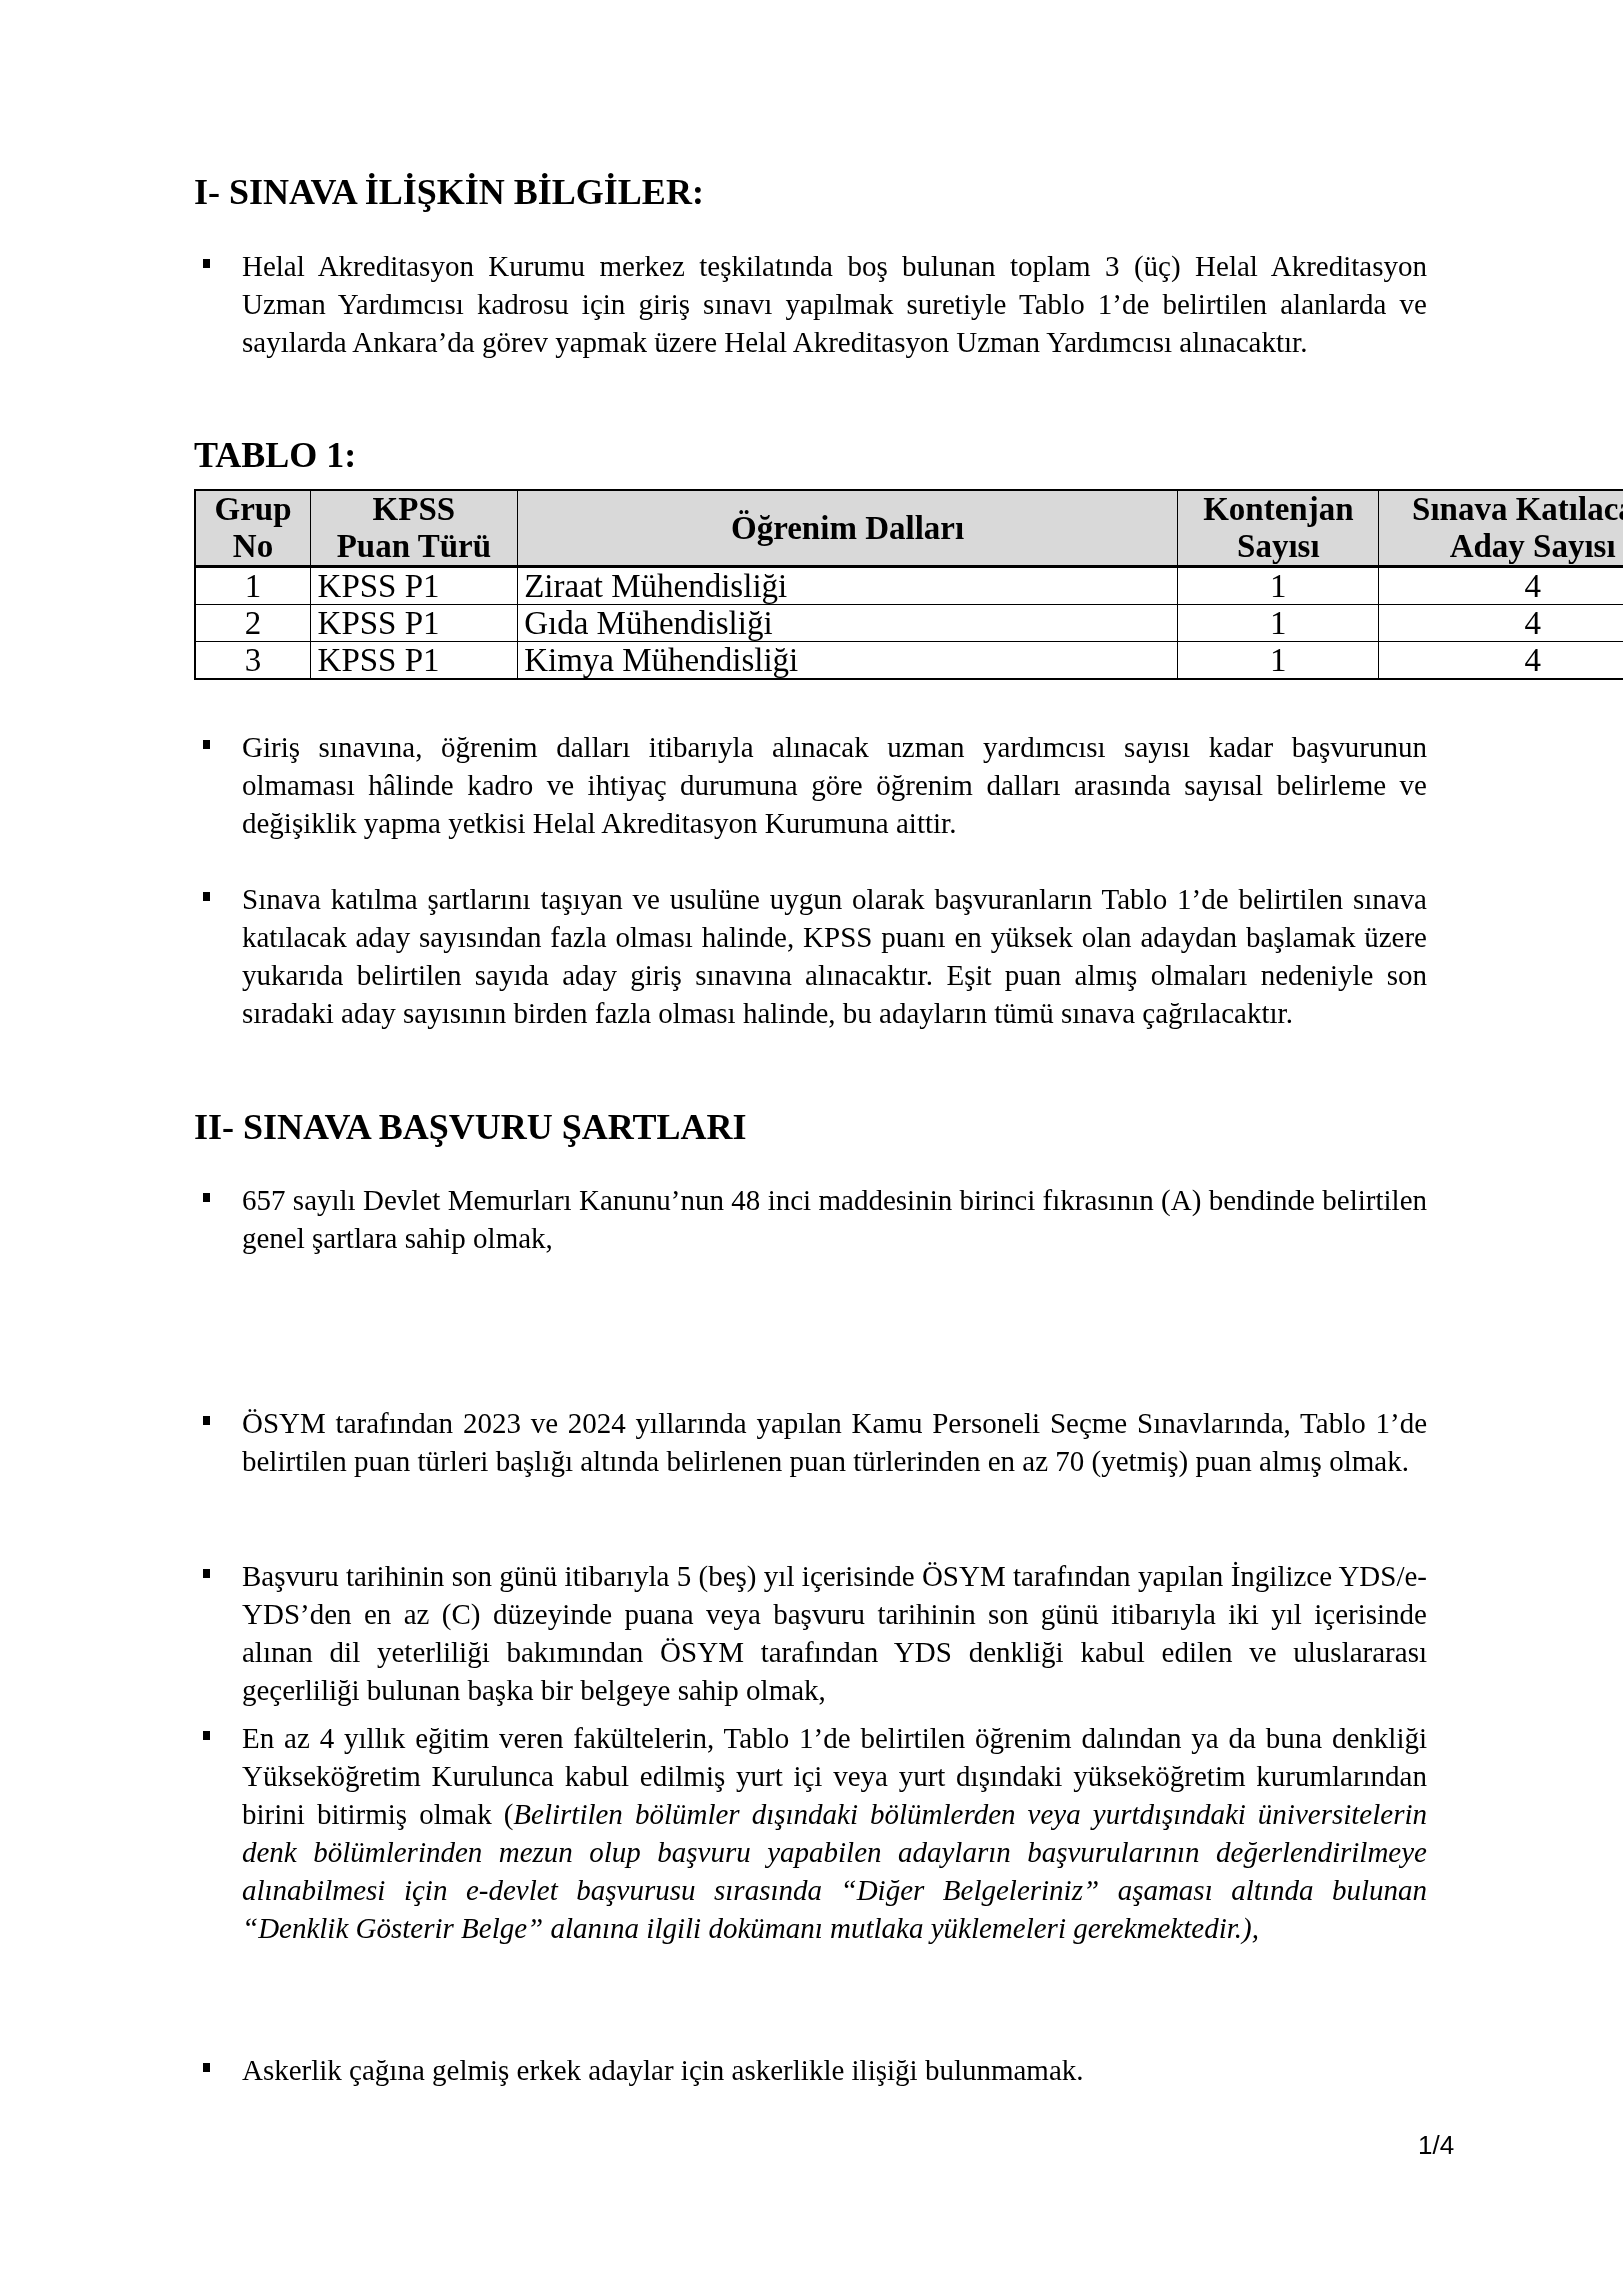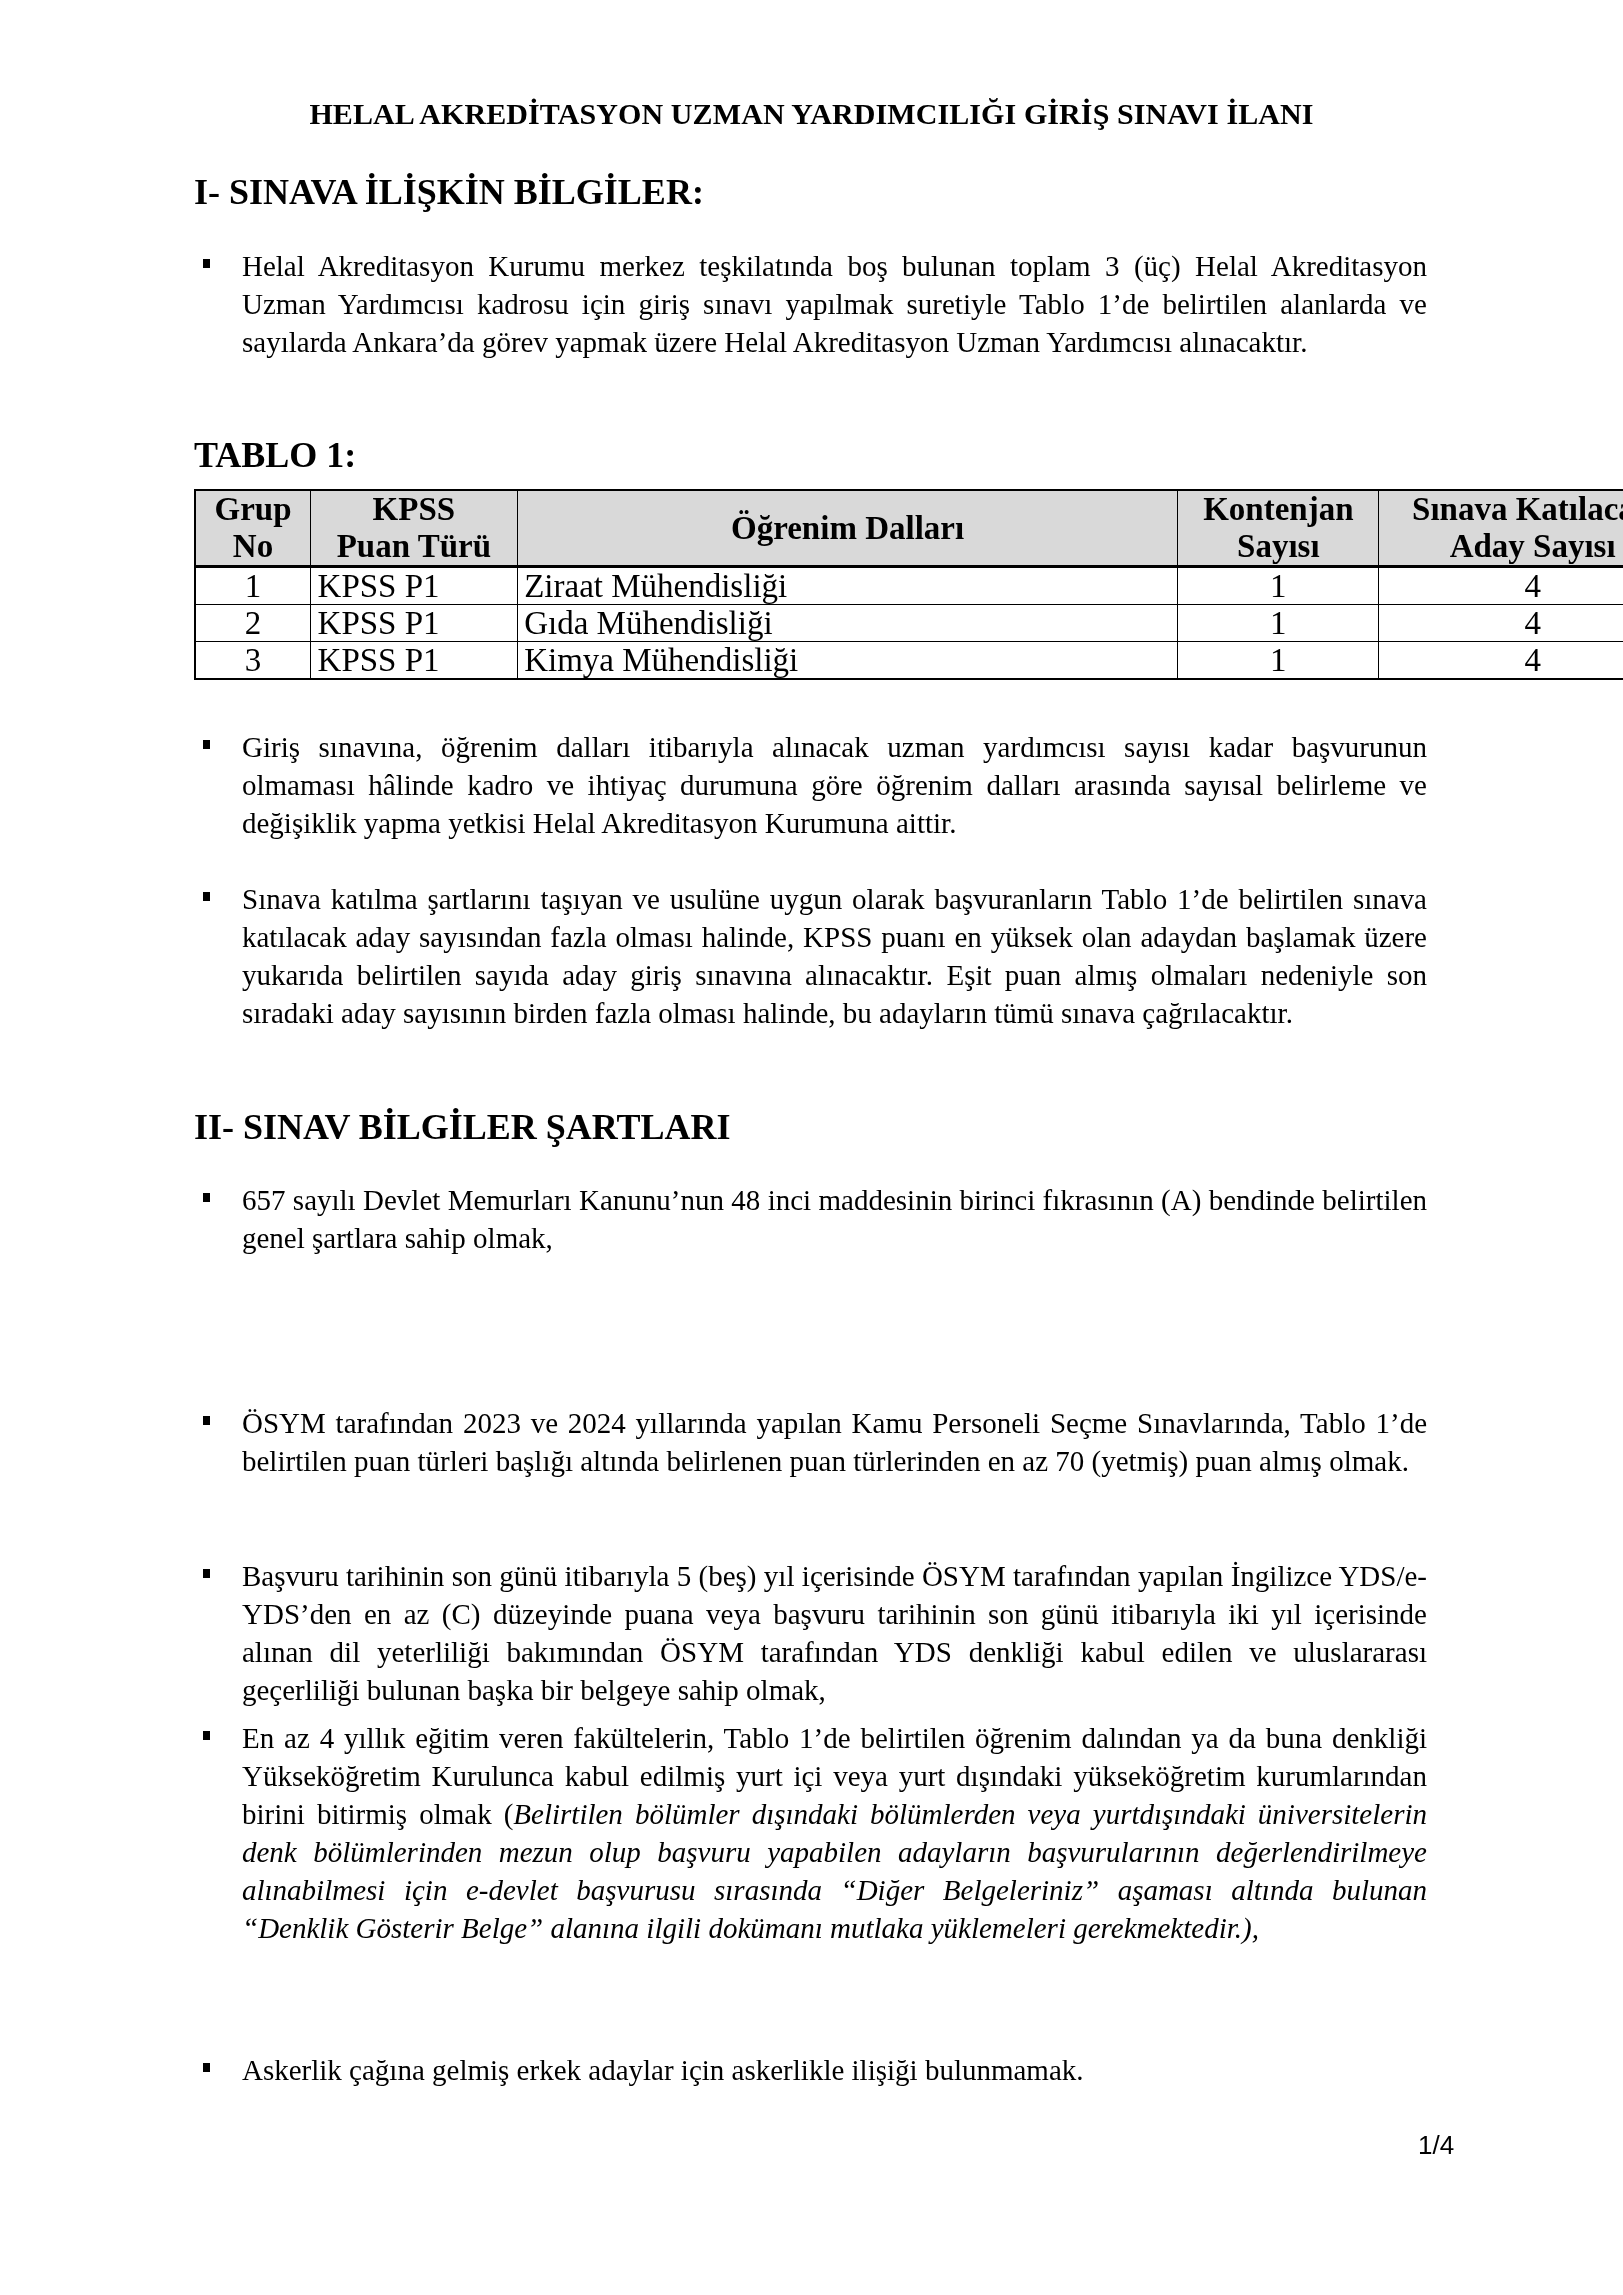--- a/index.html
+++ b/index.html
@@ -36,21 +36,20 @@
   table.t1 td { height: 36px; }
   .c { text-align: center; }
   .l { text-align: left; }
   .pn { position: absolute; left: 1382px; top: 2130px; font-family: "Liberation Sans", sans-serif; font-size: 26px; margin-left: 36px; }
 </style>
 </head>
 <body>
 
 <div class="page">
 
-  <div class="title">HELAL AKREDİTASYON UZMAN YARDIMCILIĞI GİRİŞ SINAVI İLANI</div>
 
   <div class="h" style="top:171px;">I- SINAVA İLİŞKİN BİLGİLER:</div>
 
   <div class="bullet" style="top:247px;">
     <span class="mark"></span>
     <div class="txt">Helal Akreditasyon Kurumu merkez teşkilatında boş bulunan toplam 3 (üç) Helal Akreditasyon Uzman Yardımcısı kadrosu için giriş sınavı yapılmak suretiyle Tablo 1’de belirtilen alanlarda ve sayılarda Ankara’da görev yapmak üzere Helal Akreditasyon Uzman Yardımcısı alınacaktır.</div>
   </div>
 
   <div class="h" style="top:434px;">TABLO 1:</div>
 
@@ -111,21 +110,21 @@
   <div class="bullet" style="top:728px;">
     <span class="mark"></span>
     <div class="txt">Giriş sınavına, öğrenim dalları itibarıyla alınacak uzman yardımcısı sayısı kadar başvurunun olmaması hâlinde kadro ve ihtiyaç durumuna göre öğrenim dalları arasında sayısal belirleme ve değişiklik yapma yetkisi Helal Akreditasyon Kurumuna aittir.</div>
   </div>
 
   <div class="bullet" style="top:880px;">
     <span class="mark"></span>
     <div class="txt">Sınava katılma şartlarını taşıyan ve usulüne uygun olarak başvuranların Tablo 1’de belirtilen sınava katılacak aday sayısından fazla olması halinde, KPSS puanı en yüksek olan adaydan başlamak üzere yukarıda belirtilen sayıda aday giriş sınavına alınacaktır. Eşit puan almış olmaları nedeniyle son sıradaki aday sayısının birden fazla olması halinde, bu adayların tümü sınava çağrılacaktır.</div>
   </div>
 
-  <div class="h" style="top:1106px;">II- SINAV BİLGİLER ŞARTLARI</div>
+  <div class="h" style="top:1106px;">II- SINAVA BAŞVURU ŞARTLARI</div>
 
   <div class="bullet" style="top:1181px;">
     <span class="mark"></span>
     <div class="txt">657 sayılı Devlet Memurları Kanunu’nun 48 inci maddesinin birinci fıkrasının (A) bendinde belirtilen genel şartlara sahip olmak,</div>
   </div>
 
 
   <div class="bullet" style="top:1404px;">
     <span class="mark"></span>
     <div class="txt">ÖSYM tarafından 2023 ve 2024 yıllarında yapılan Kamu Personeli Seçme Sınavlarında, Tablo 1’de belirtilen puan türleri başlığı altında belirlenen puan türlerinden en az 70 (yetmiş) puan almış olmak.</div>

